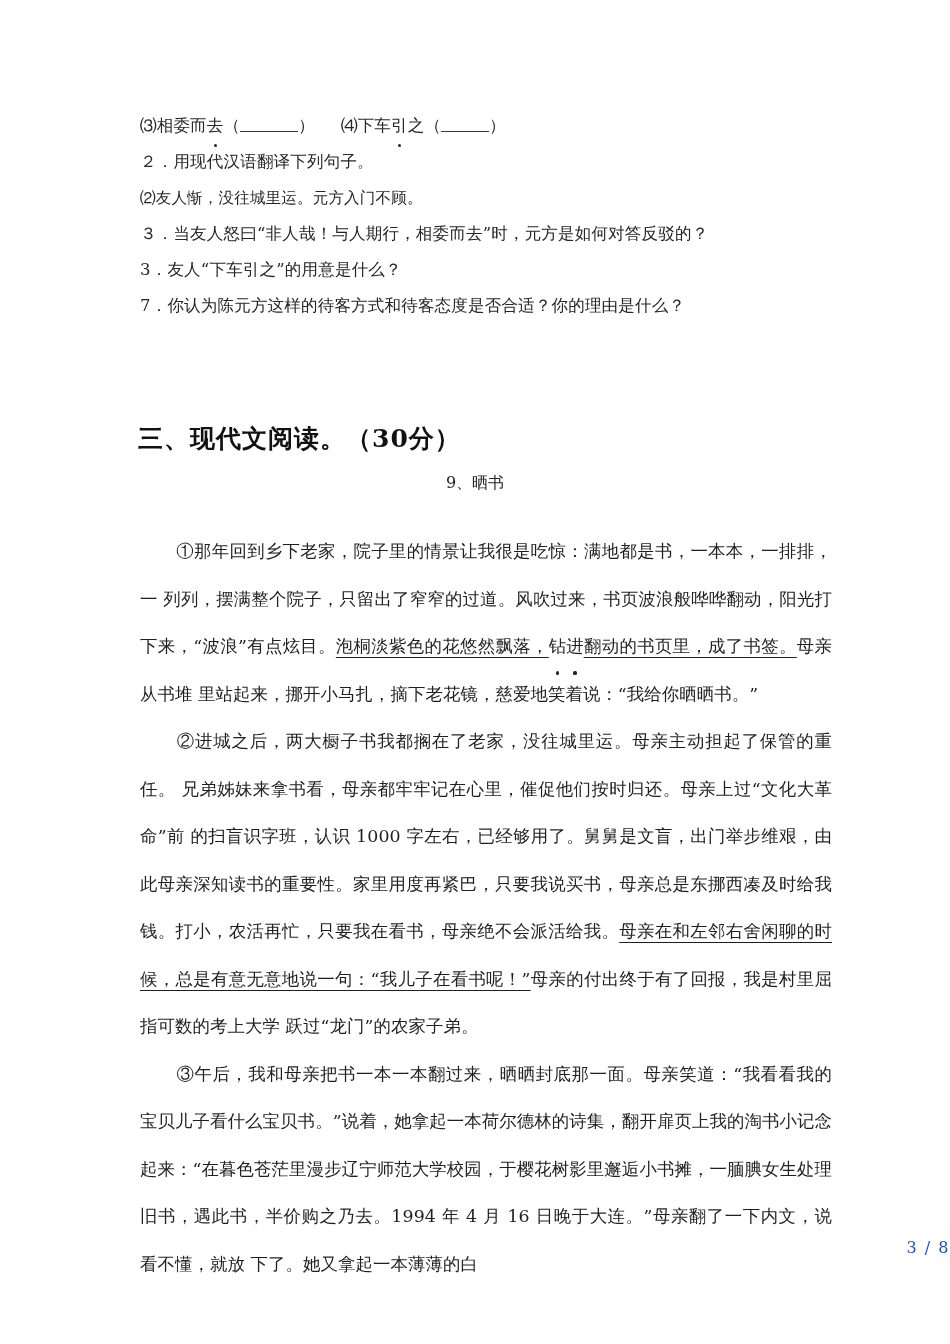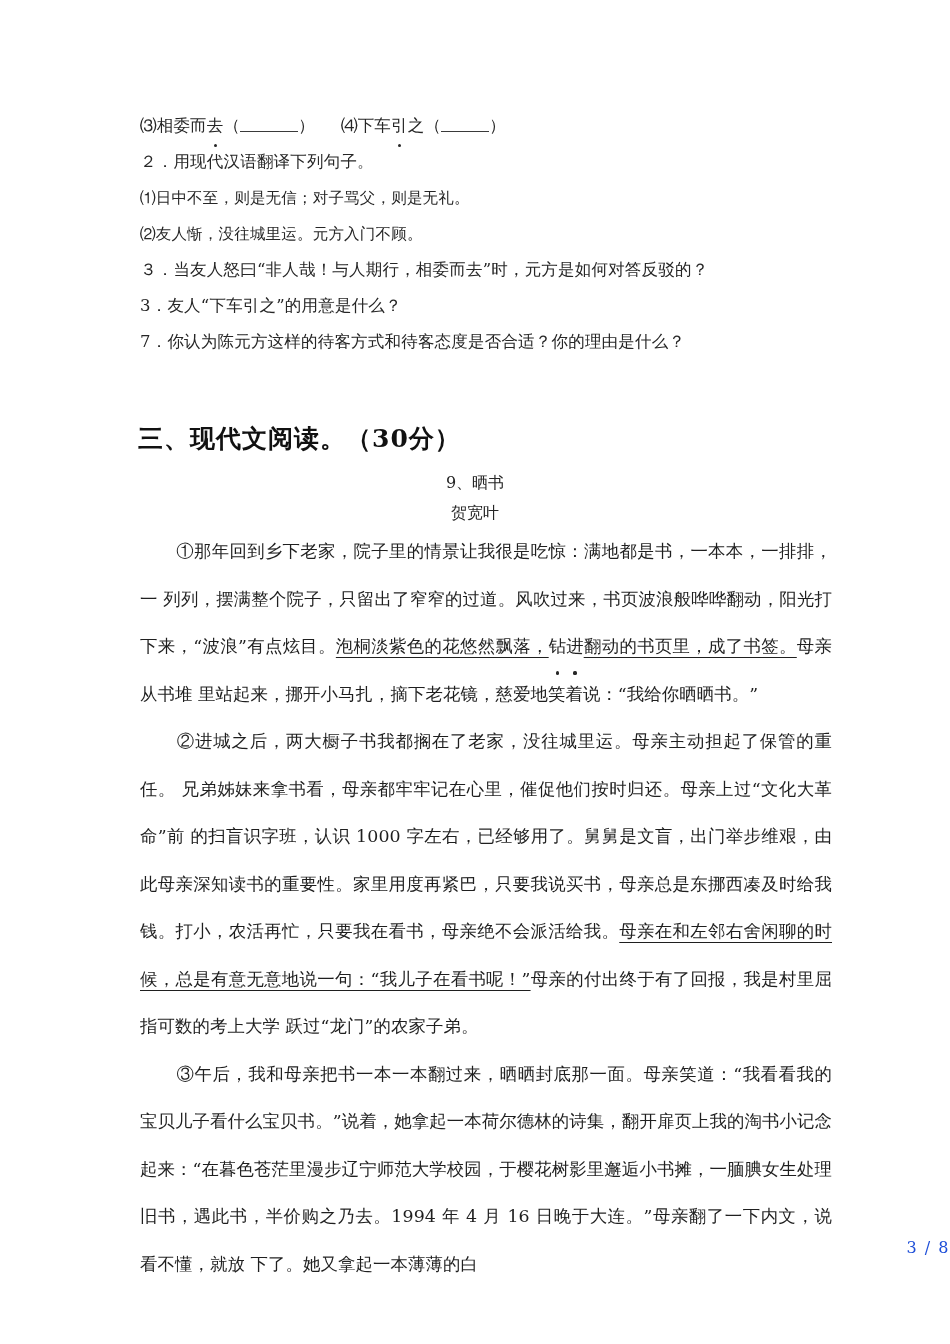--- a/index.html
+++ b/index.html
@@ -161,31 +161,29 @@
 
 <div class="page">
 
   <div class="qblock">
 
     <div class="qline">
       <span>⑶</span><span>相委而</span><span class="dotchar">去</span><span>（</span><span class="blank-s"></span><span>）</span><span class="gapw"></span><span>⑷</span><span>下车</span><span class="dotchar">引</span><span>之</span><span>（</span><span class="blank-xs"></span><span>）</span>
     </div>
 
     <div class="qline">２．用现代汉语翻译下列句子。</div>
-    <div class="qline sub">⑴日中不至，则是无信；对子骂父，则是无礼。</div>
     <div class="qline sub">⑵友人惭，没往城里运。元方入门不顾。</div>
     <div class="qline">３．当友人怒曰“非人哉！与人期行，相委而去”时，元方是如何对答反驳的？</div>
     <div class="qline">3．友人“下车引之”的用意是什么？</div>
     <div class="qline">7．你认为陈元方这样的待客方式和待客态度是否合适？你的理由是什么？</div>
   </div>
 
   <div class="section-head">三、现代文阅读。（30分）</div>
 
   <div class="art-title">9、晒书</div>
-  <div class="art-author">贺宽叶</div>
 
   <div class="body-text">
 
     <p class="para"><span class="indent"></span><span>①</span><span>那年回到乡下老家，院子里的情景让我很是吃惊：满地都是书，一本本，一排排，一 列列，摆满整个院子，只留出了窄窄的过道。风吹过来，书页波浪般哗哗翻动，阳光打下来，“波浪”有点炫目。</span><span class="u">泡桐淡紫色的花悠然飘落，</span><span class="dotrun"><span class="dotchar">钻</span><span class="dotchar">进</span></span><span class="u">翻动的书页里，成了书签。</span><span>母亲从书堆 里站起来，挪开小马扎，摘下老花镜，慈爱地笑着说：“我给你晒晒书。”</span></p>
 
     <p class="para"><span class="indent"></span><span>②</span><span>进城之后，两大橱子书我都搁在了老家，没往城里运。母亲主动担起了保管的重任。 兄弟姊妹来拿书看，母亲都牢牢记在心里，催促他们按时归还。母亲上过“文化大革命”前 的扫盲识字班，认识 1000 字左右，已经够用了。舅舅是文盲，出门举步维艰，由此母亲深知读书的重要性。家里用度再紧巴，只要我说买书，母亲总是东挪西凑及时给我钱。打小，农活再忙，只要我在看书，母亲绝不会派活给我。</span><span class="u">母亲在和左邻右舍闲聊的时候，总是有意无意地说一句：“我儿子在看书呢！”</span><span>母亲的付出终于有了回报，我是村里屈指可数的考上大学 跃过“龙门”的农家子弟。</span></p>
 
     <p class="para"><span class="indent"></span><span>③</span><span>午后，我和母亲把书一本一本翻过来，晒晒封底那一面。母亲笑道：“我看看我的宝贝儿子看什么宝贝书。”说着，她拿起一本荷尔德林的诗集，翻开扉页上我的淘书小记念起来：“在暮色苍茫里漫步辽宁师范大学校园，于樱花树影里邂逅小书摊，一腼腆女生处理旧书，遇此书，半价购之乃去。1994 年 4 月 16 日晚于大连。”母亲翻了一下内文，说看不懂，就放 下了。她又拿起一本薄薄的白</span></p>
   </div>
 

